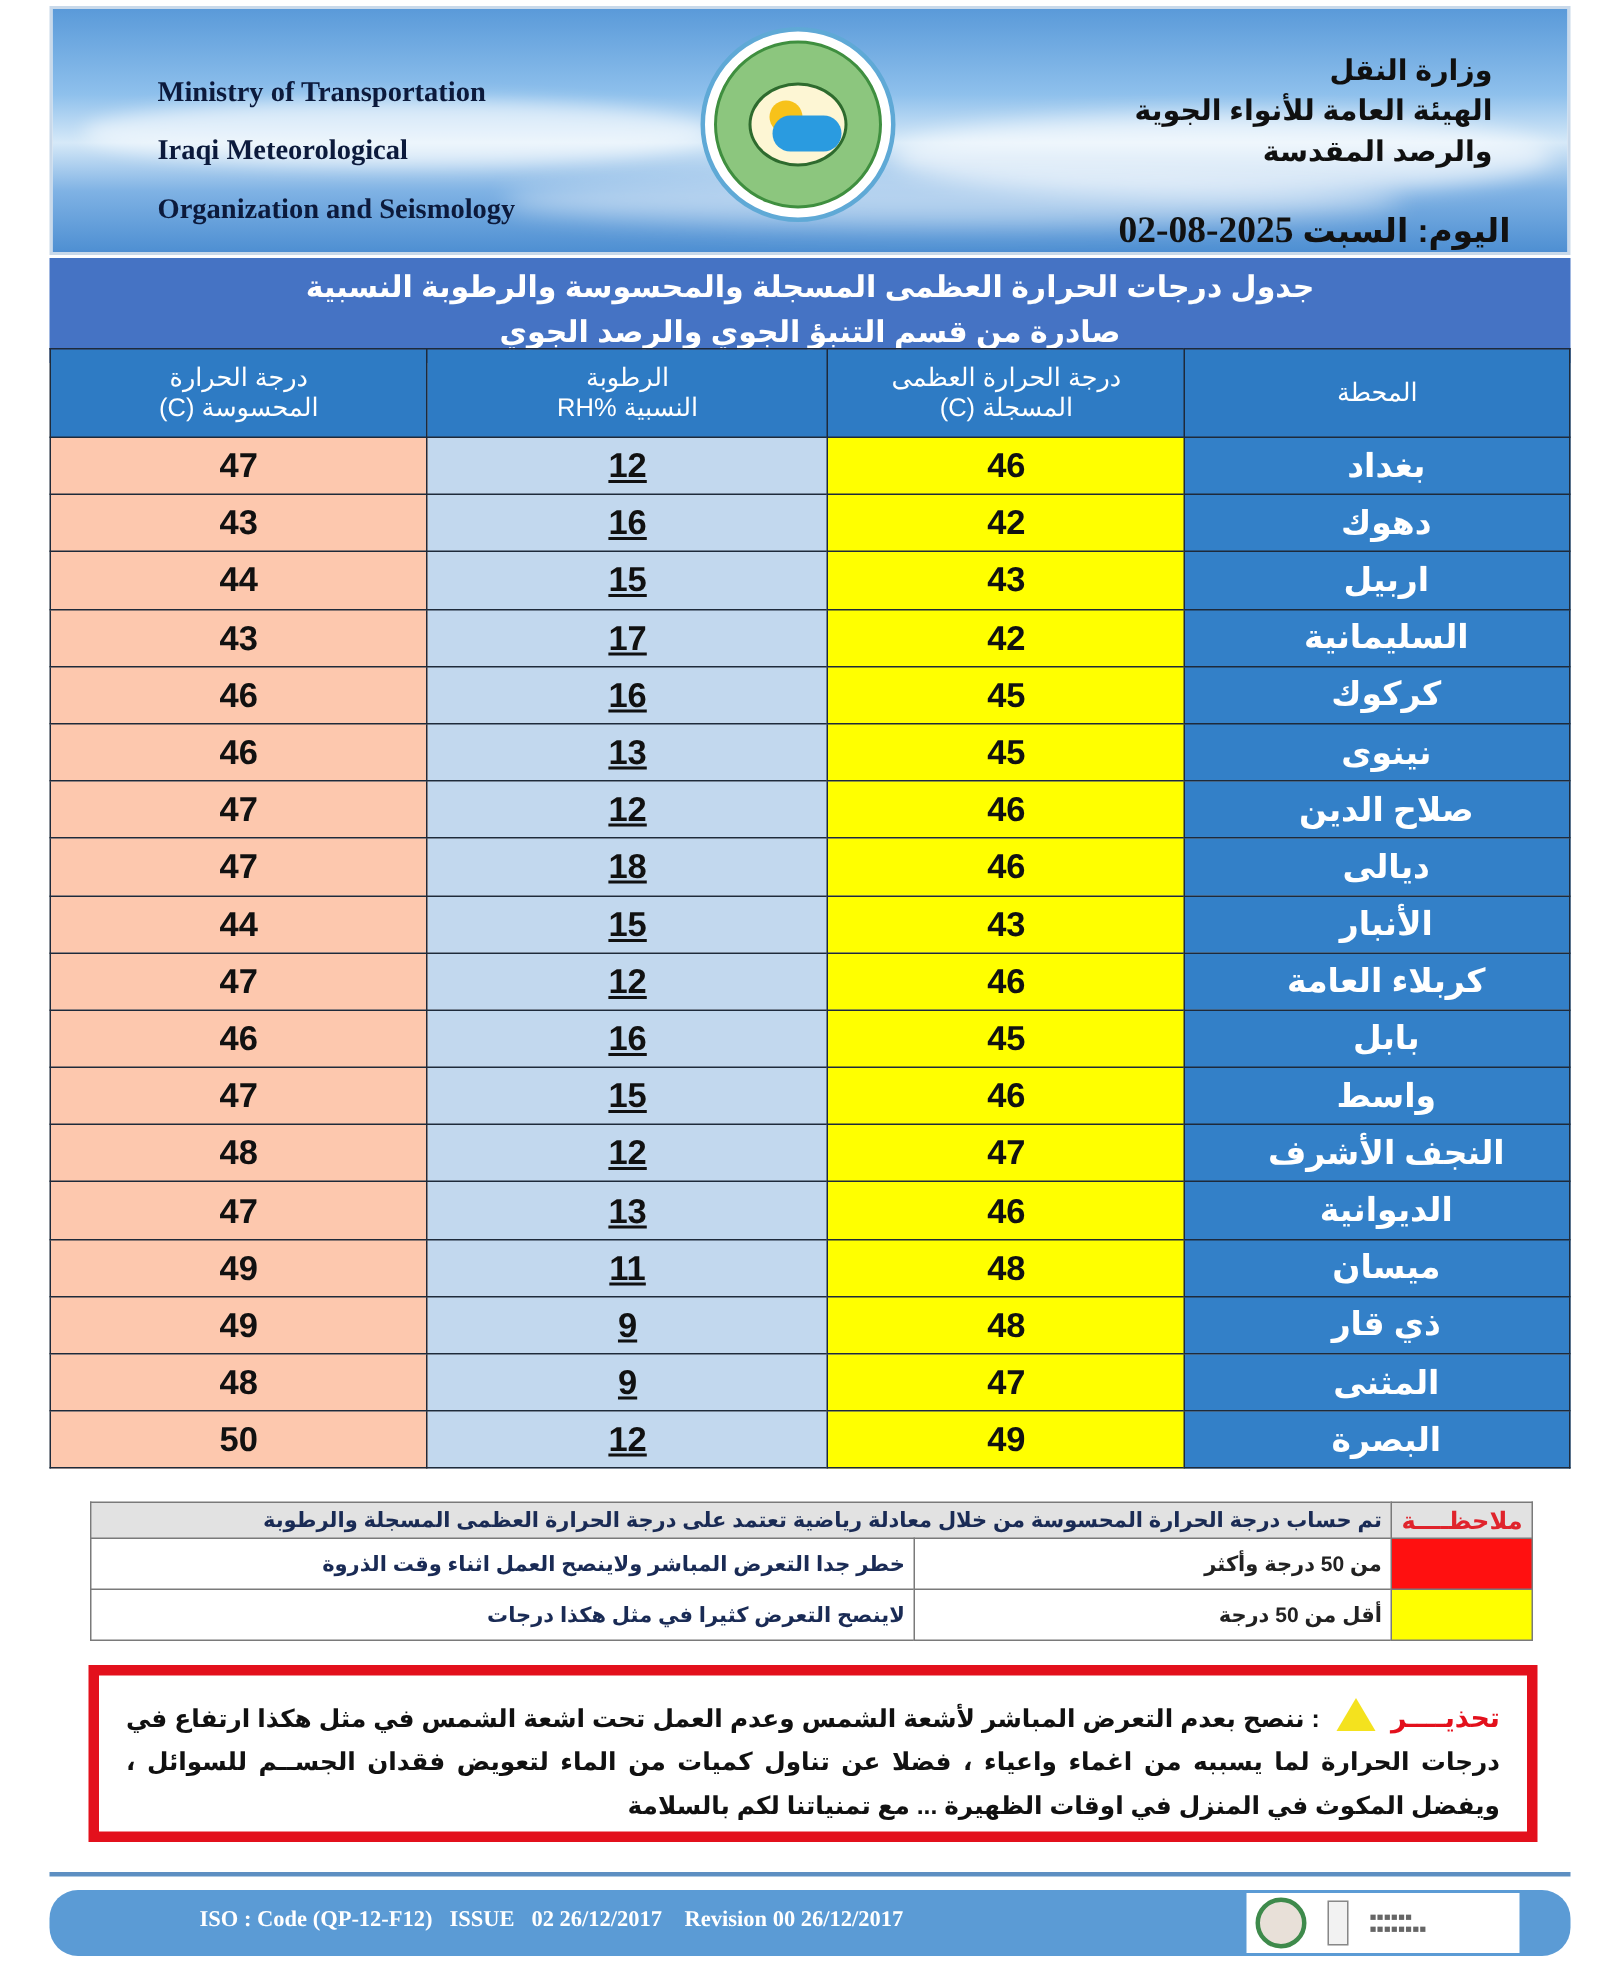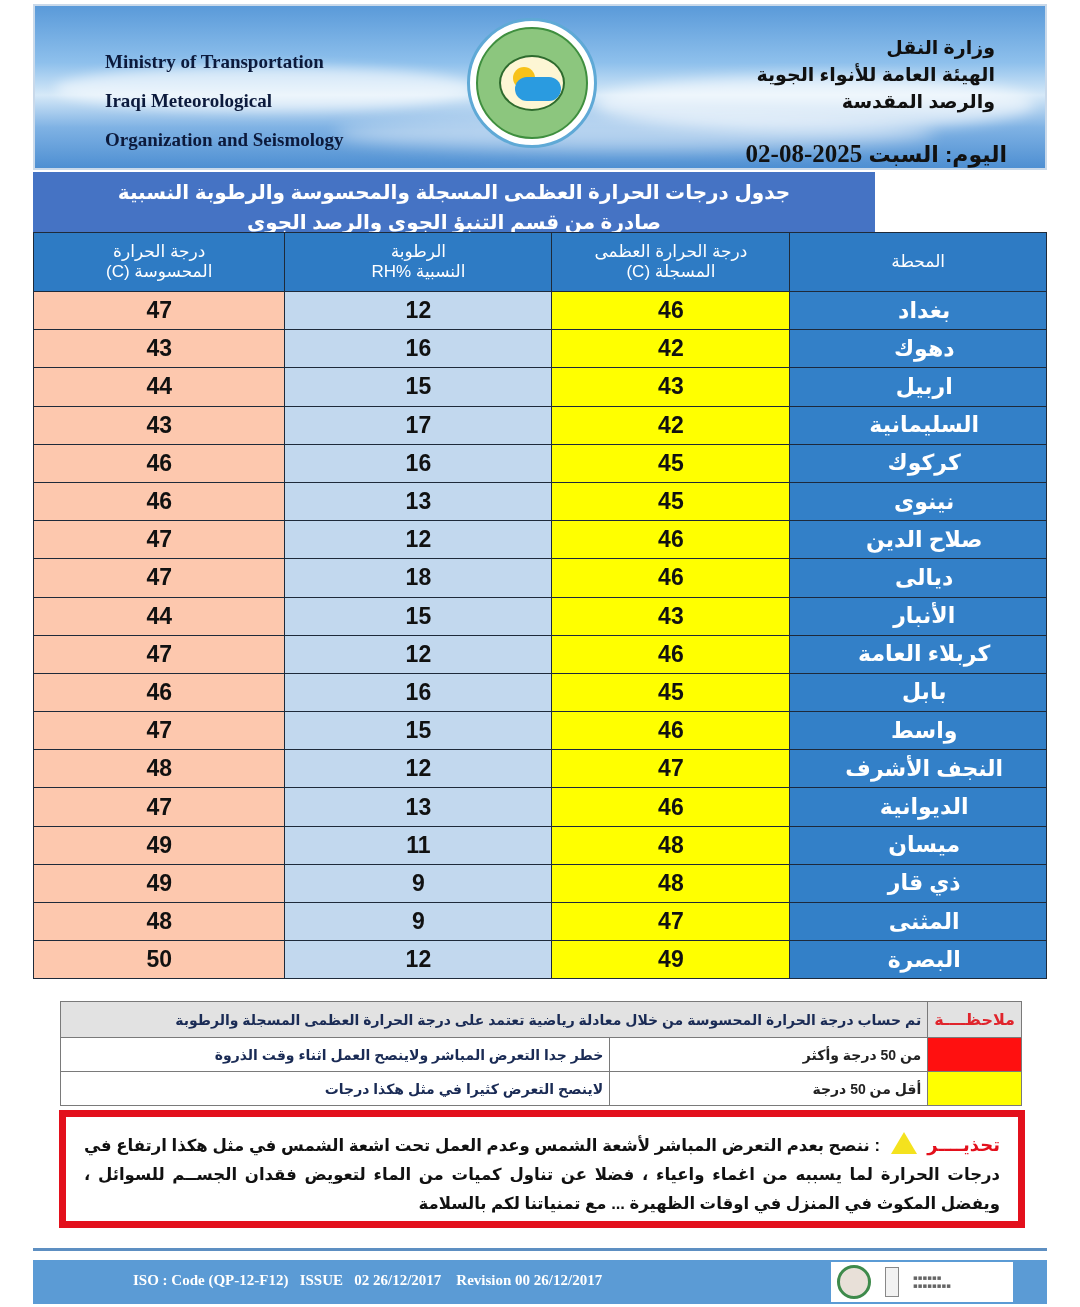--- a/index.html
+++ b/index.html
@@ -45,48 +45,48 @@
   }
   .logo .inner {
     width: 66px; height: 56px; border-radius: 50%; background: #fdf6d4; border: 2px solid #2e6b2e;
     position: relative; overflow: hidden;
   }
   .logo .sun { position: absolute; left: 12px; top: 10px; width: 22px; height: 22px; border-radius: 50%; background: #f7c21a; }
   .logo .cloud { position: absolute; left: 14px; top: 20px; width: 46px; height: 24px; border-radius: 14px; background: #2a9be0; }
 
   
   .table-title {
-    position: absolute; left: 0; top: 168px; width: 842px; height: 70px;
+    position: absolute; left: 0; top: 168px; width: 1014px; height: 70px;
     background: #4573c4; color: #ffffff; text-align: center; direction: rtl;
     font-weight: bold; font-size: 20px; line-height: 30px; padding-top: 5px;
   }
 
   
   table.data {
     position: absolute; left: 0; top: 228px; width: 1014px; border-collapse: collapse;
     direction: rtl;
     border-radius: 31px;
   }
   table.data th, table.data td { border: 1px solid #1e2a3a; text-align: center; }
   table.data th {
     background: #2e7bc4; color: #ffffff; font-size: 17px; font-weight: normal; height: 59px; line-height: 20px;
   }
   table.data td { height: 38.2px; font-size: 23px; font-weight: bold; color: #111; }
   td.station { background: #3380c8; color: #ffffff !important; font-size: 22px !important; width: 268px; padding-left: 12px; }
   td.tmax { background: #ffff00; width: 253px; }
-  td.rh { background: #c2d8ee; width: 285px; }
+  td.rh { background: #c2d8ee; width: 285px; text-decoration: underline; }
   td.feels { background: #fdc8ae; width: 266px; }
 
   
   table.notes {
     position: absolute; left: 27px; top: 997px; width: 962px; border-collapse: collapse; direction: rtl;
   }
   table.notes td { border: 1px solid #7a7a7a; font-size: 14px; font-weight: bold; color: #222; padding: 0 6px; }
   .note-label { width: 64px; background: #e2e2e2; color: #e0242c !important; font-size: 16px !important; text-align: center; margin-left: 24px; }
-  .note-text { background: #e2e2e2; color: #1a2b55 !important; height: 36px; text-align: right; }
+  .note-text { background: #e2e2e2; color: #1a2b55 !important; height: 24px; text-align: right; }
   .swatch-red { background: #ff1010; width: 64px; height: 34px; }
   .swatch-yellow { background: #ffff00; width: 64px; height: 34px; }
   .range { width: 318px; text-align: right; margin-top: 41px; }
   .advice { color: #1a2b55 !important; text-align: right; }
 
   
   .warning {
     position: absolute; left: 26px; top: 1106px; width: 966px; height: 118px;
     border: 7px solid #e3101c; background: #fff; direction: rtl;
     padding: 14px 18px 16px 18px; font-size: 16.5px; font-weight: bold; color: #111; line-height: 29px;
@@ -95,21 +95,21 @@
   .warn-label { color: #e3101c; font-size: 18px; }
   .warn-tri {
     display: inline-block; width: 0; height: 0; border-left: 13px solid transparent; border-right: 13px solid transparent;
     border-bottom: 22px solid #f4e21e; vertical-align: -3px; margin: 0 6px; position: relative;
   }
 
   
   .footer-line { position: absolute; left: 0; top: 1244px; width: 1014px; height: 3px; background: #5d8fc2; }
   .footer {
     position: absolute; left: 0; top: 1256px; width: 1014px; height: 44px; background: #5b9bd5;
-    font-family: "Liberation Serif", "DejaVu Serif", serif; font-weight: bold; color: #ffffff; font-size: 15px;
+    font-family: "Liberation Serif", "DejaVu Serif", serif; font-weight: bold; color: #ffffff; font-size: 15px; border-radius: 19px;
   }
   .footer .iso { position: absolute; left: 100px; top: 12px; white-space: pre; }
   .footer .logos {
     position: absolute; left: 798px; top: 2px; width: 182px; height: 40px; background: #ffffff;
     display: flex; align-items: center; gap: 14px; padding-left: 6px;
   }
   .cert1 { width: 34px; height: 34px; border-radius: 50%; border: 3px solid #3e8a4b; background: #e8e0d8; }
   .cert2 { width: 14px; height: 30px; border: 1px solid #888; background: #f2f2f2; }
   .cert3 { font-size: 7px; color: #666; font-family: "DejaVu Sans", sans-serif; font-weight: normal; }
 </style>

